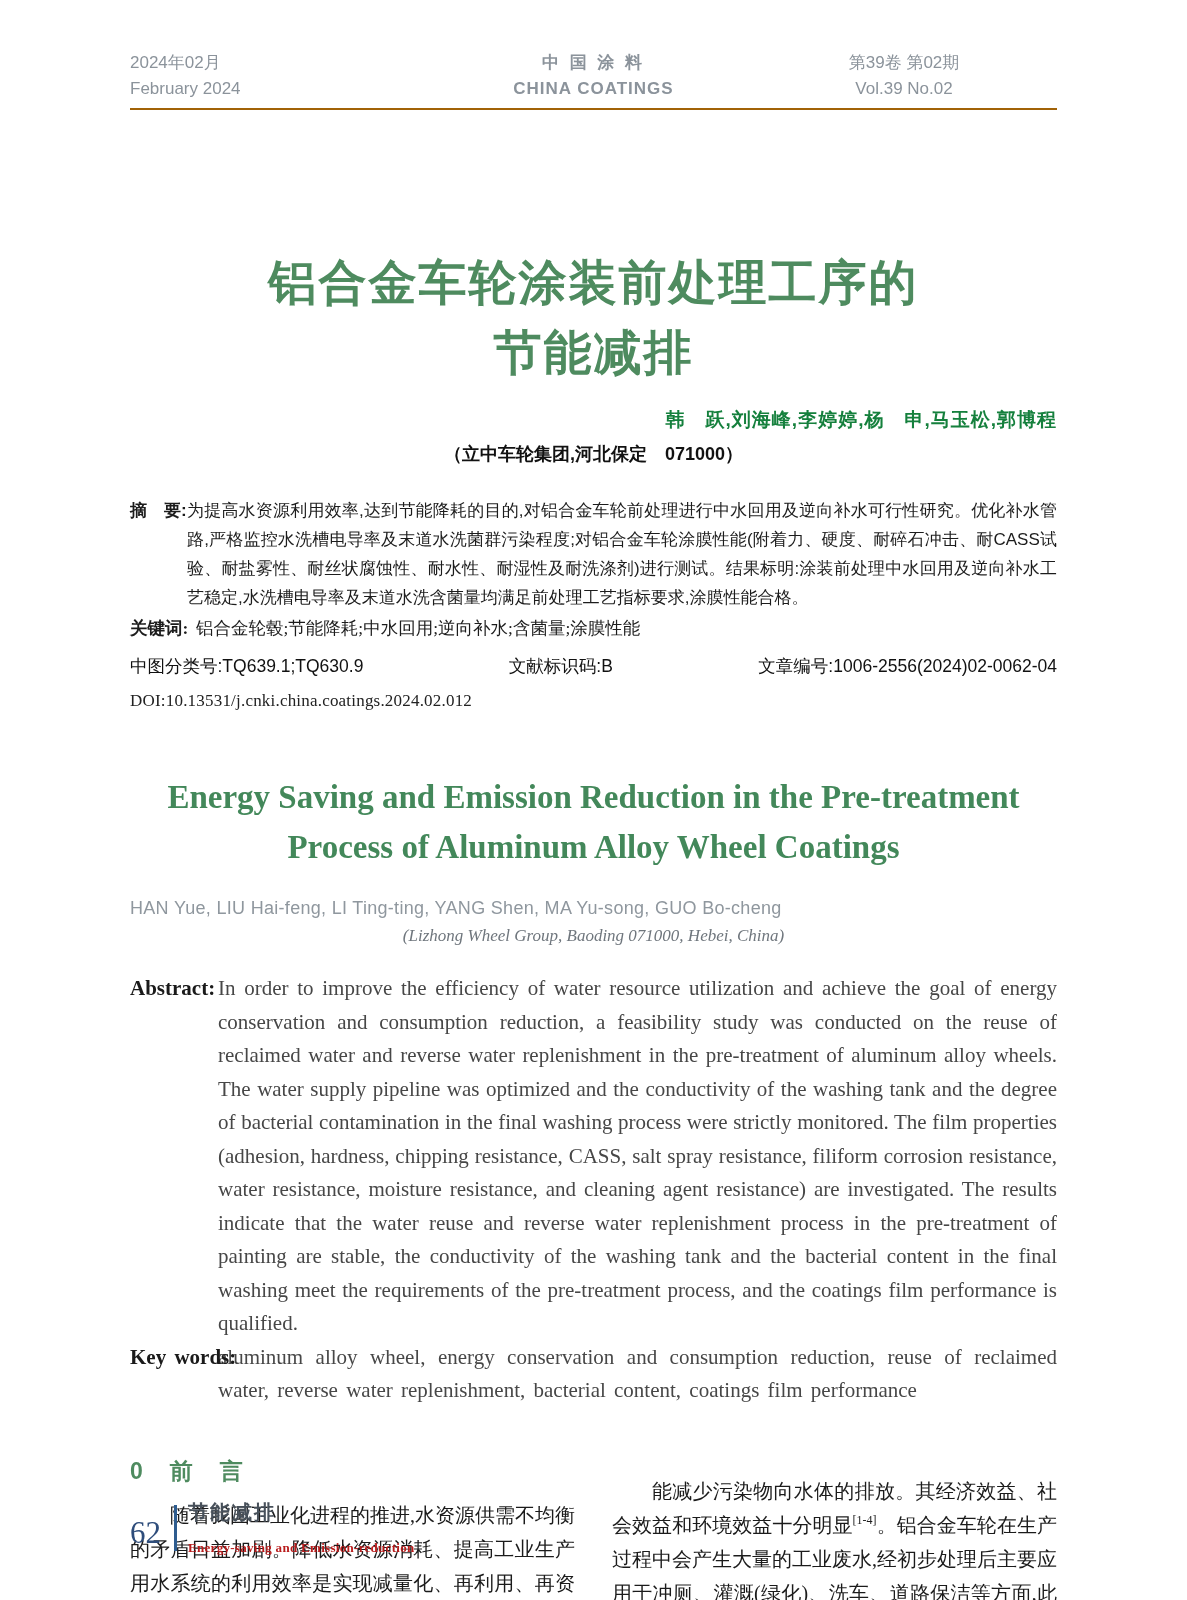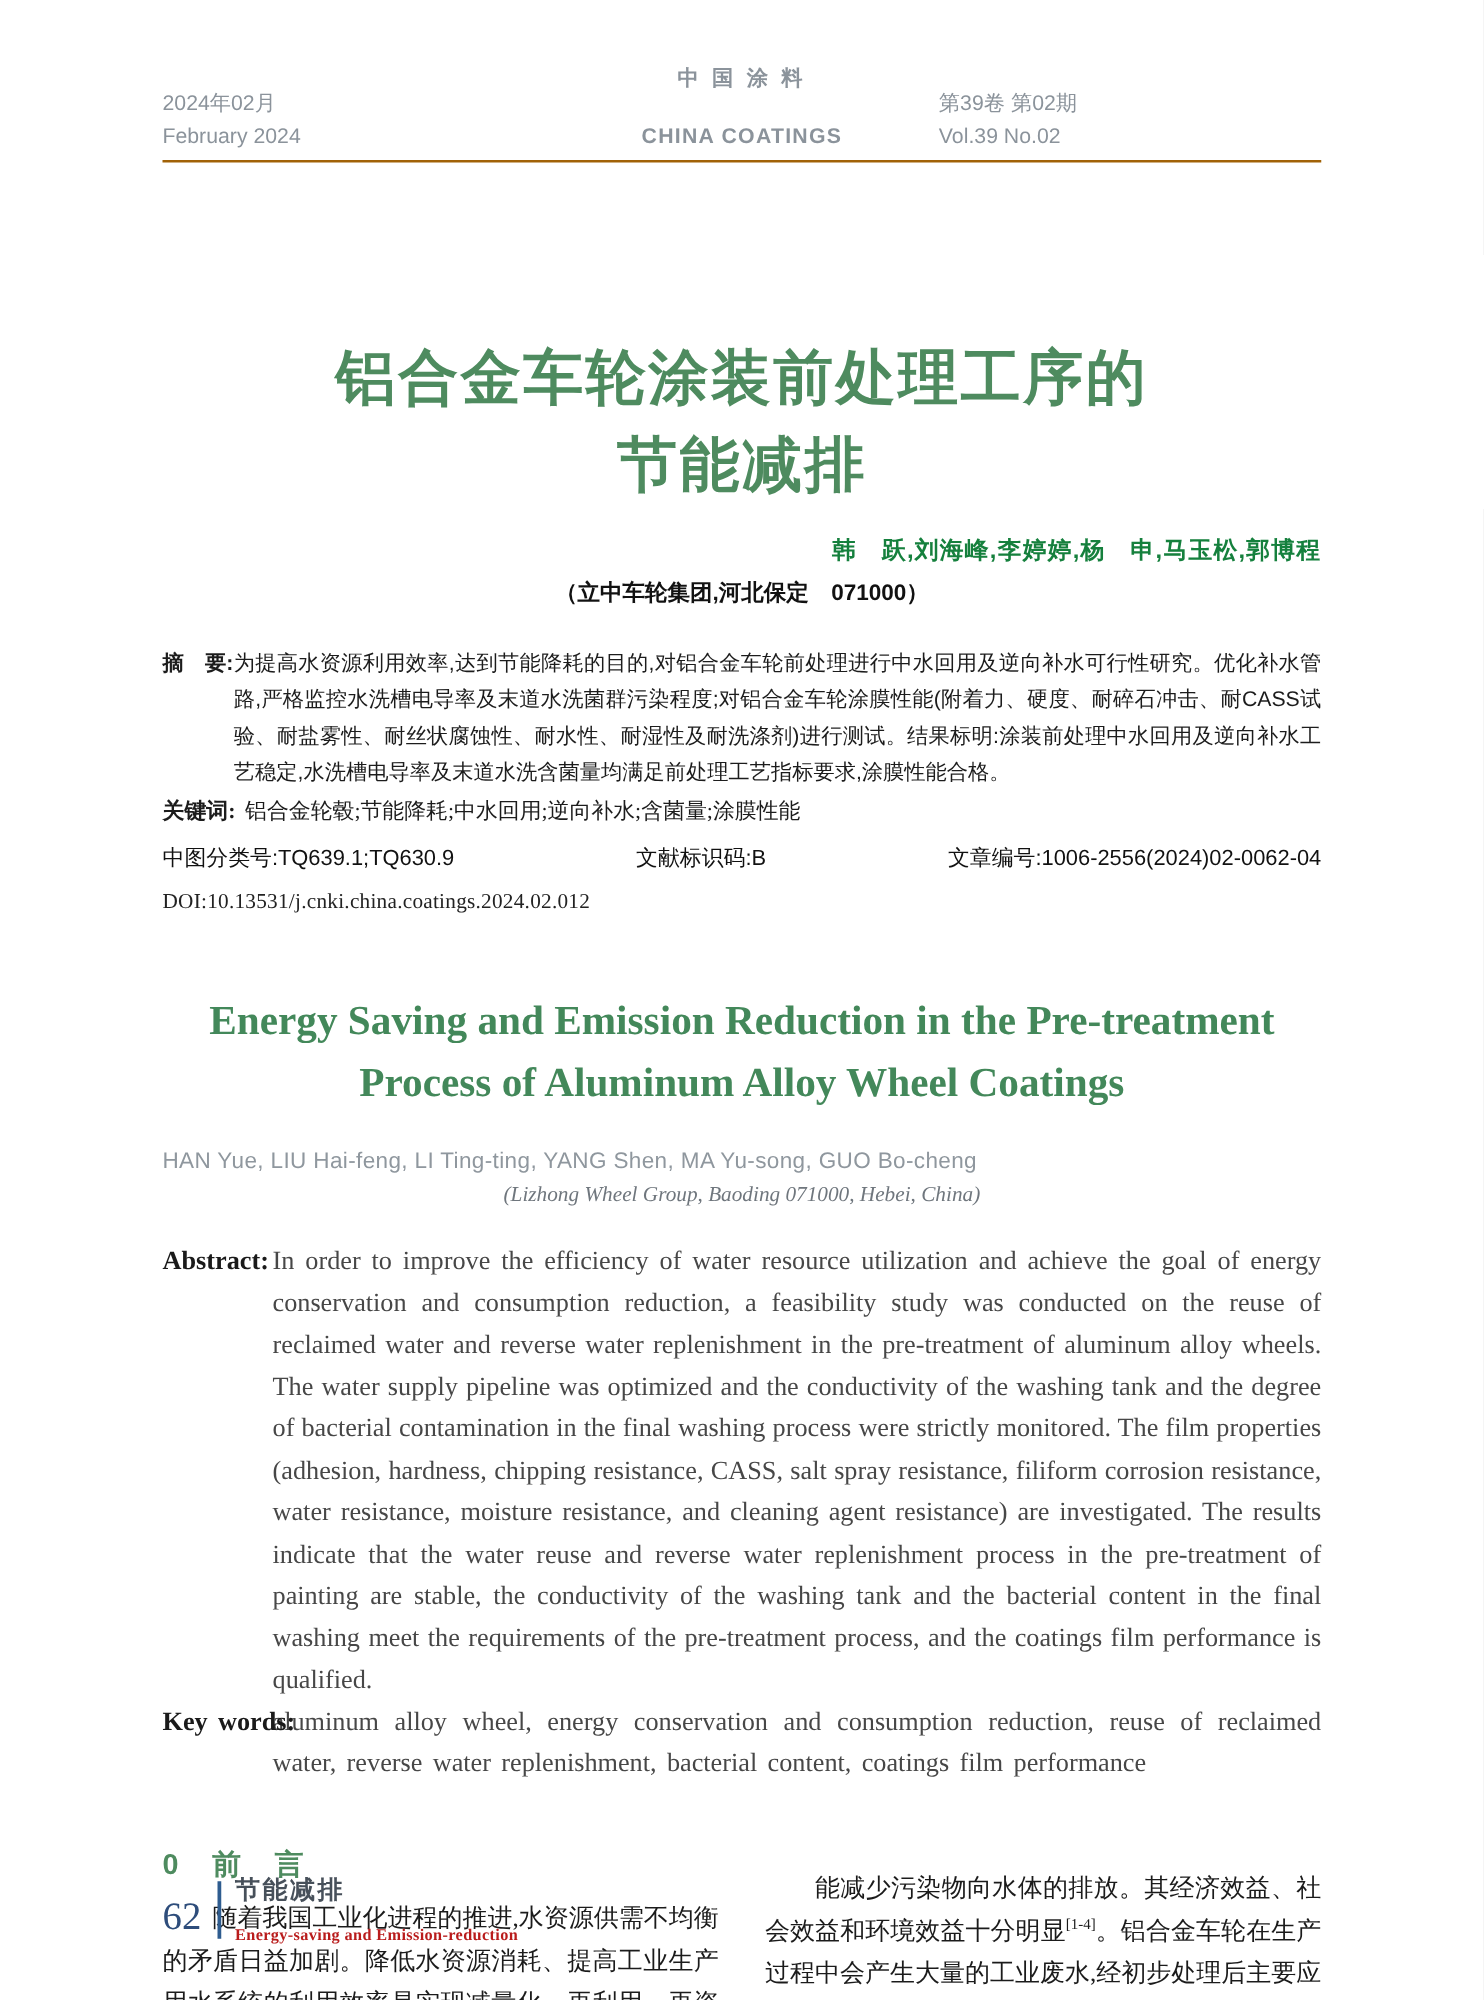--- a/index.html
+++ b/index.html
@@ -23,22 +23,22 @@
     justify-content: space-between;
     align-items: flex-end;
     color: #8b939b;
     font-size: 17px;
     line-height: 1.5;
     padding-bottom: 7px;
     border-bottom: 2px solid #a16207;
   }
   .running-head .blk { width: 33%; }
   .running-head .blk.c { text-align: center; letter-spacing: 3px; font-weight: bold; }
-  .running-head .blk.c .en { letter-spacing: 1px; margin-top: 20px; }
-  .running-head .blk.r { text-align: left; }
+  .running-head .blk.c .en { letter-spacing: 1px; }
+  .running-head .blk.r { text-align: center; }
 
   
   .cn-title {
     margin-top: 138px;
     text-align: center;
     color: #4e8b5f;
     font-weight: bold;
     font-size: 48px;
     line-height: 1.45;
     letter-spacing: 2px;

